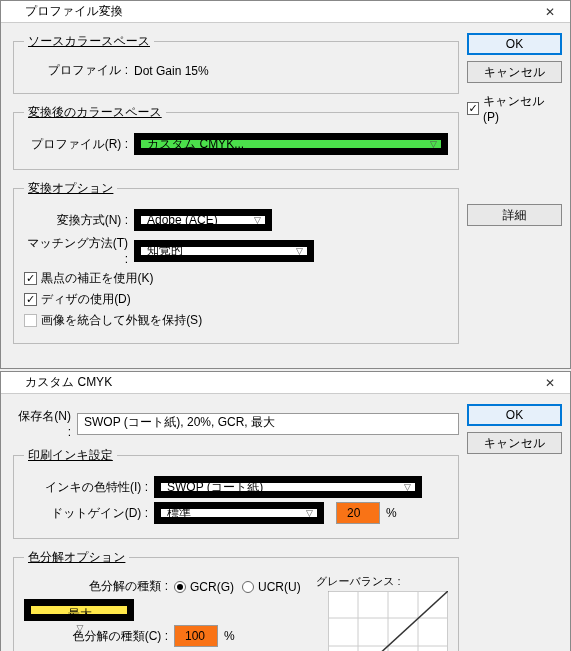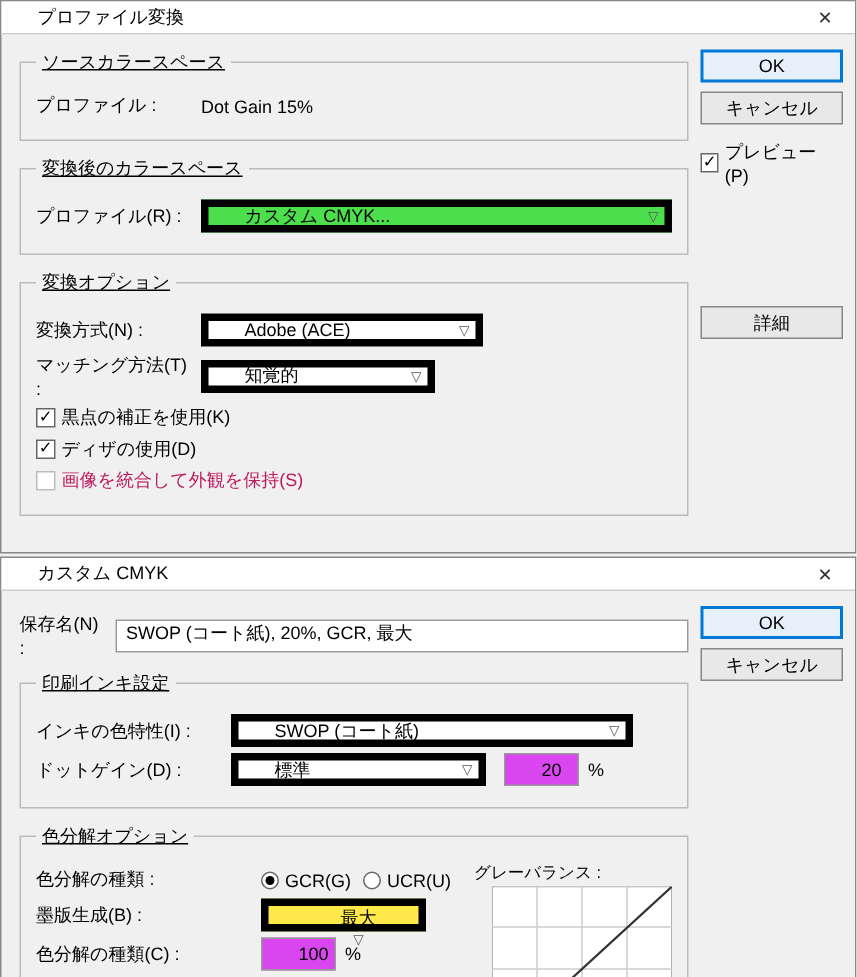--- a/index.html
+++ b/index.html
@@ -53,68 +53,68 @@
     margin: 0 0 10px 0;
     padding: 8px 10px 10px 10px;
   }
   legend { padding: 0 4px; font-size: 12px; text-decoration: underline; }
   .row {
     display: flex;
     align-items: center;
     margin: 4px 0;
   }
   .lbl {
-    text-align: left;
+    text-align: right;
     padding-right: 6px;
   }
   .w110 { width: 110px; }
   .w130 { width: 130px; }
   .select {
-    border: 5px solid #000000;
+    border: 7px solid #000000;
     background: #fff;
     height: 22px;
     display: flex;
     align-items: center;
     justify-content: space-between;
-    padding: 0 4px 0 24px;
+    padding: 0 4px 0 6px;
   }
   .select .chev { font-size: 9px; color: #555; }
   .hl-green { background: #4be04b; }
   .hl-yellow { background: #ffe84a; flex-direction: column; }
   .txt {
     border: 1px solid #999;
     background: #fff;
     height: 22px;
     padding: 0 6px;
     display: flex;
     align-items: flex-start;
   }
   .num {
     border: 1px solid #999;
-    background: #d946ef;
+    background: #f97316;
     width: 44px;
     height: 22px;
-    padding: 0 24px;
+    padding: 0 10px;
     display: flex;
     align-items: center;
   }
   .cbx, .rdo {
     display: inline-flex;
     align-items: center;
     gap: 4px;
     margin-right: 8px;
   }
   .cbx .box {
     width: 13px; height: 13px;
     border: 1px solid #666;
     background: #fff;
     display: flex; align-items: center; justify-content: center;
     font-size: 11px; line-height: 1; color: #000;
   }
-  .cbx.disabled { color: #be185d; justify-content: flex-end; }
+  .cbx.disabled { color: #000000; justify-content: flex-end; }
   .cbx.disabled .box { border-color: #bbb; }
   .rdo .circ {
     width: 12px; height: 12px;
     border: 1px solid #666;
     border-radius: 50%;
     background: #fff;
     display: flex; align-items: center; justify-content: center;
   }
   .rdo .dot {
     width: 6px; height: 6px; border-radius: 50%; background: #000;
@@ -154,28 +154,28 @@
             <span>カスタム CMYK...</span>
             <span class="chev">▽</span>
           </div>
         </div>
       </fieldset>
 
       <fieldset>
         <legend>変換オプション</legend>
         <div class="row">
           <span class="lbl w110">変換方式(N) :</span>
-          <div class="select" style="width:188px">
+          <div class="select" style="width:138px">
             <span>Adobe (ACE)</span>
             <span class="chev">▽</span>
           </div>
         </div>
         <div class="row">
           <span class="lbl w110">マッチング方法(T) :</span>
-          <div class="select" style="width:156px">
+          <div class="select" style="width:180px">
             <span>知覚的</span>
             <span class="chev">▽</span>
           </div>
         </div>
         <div class="row">
           <label class="cbx">
             <span class="box">✓</span>
             <span>黒点の補正を使用(K)</span>
           </label>
         </div>
@@ -192,21 +192,21 @@
           </label>
         </div>
       </fieldset>
 
     </div>
     <div class="right">
       <div class="btn primary">OK</div>
       <div class="btn">キャンセル</div>
       <label class="cbx" style="margin-top:4px">
         <span class="box">✓</span>
-        <span>プレビュー(P)</span>
+        <span>キャンセル(P)</span>
       </label>
       <div style="height:68px"></div>
       <div class="btn">詳細</div>
     </div>
   </div>
 </div>
 
 <div class="dialog" style="margin-top:2px">
   <div class="titlebar">
     <span>カスタム CMYK</span>
@@ -257,21 +257,20 @@
                     <span class="dot"></span>
                   </span>
                 <span>GCR(G)</span>
               </label>
               <label class="rdo">
                 <span class="circ"></span>
                 <span>UCR(U)</span>
               </label>
             </div>
             <div class="row">
-              <span class="lbl" style="width:150px">墨版生成(B) :</span>
               <div class="select hl-yellow" style="width:110px">
                 <span>最大</span>
                 <span class="chev">▽</span>
               </div>
             </div>
             <div class="row">
               <span class="lbl" style="width:150px">色分解の種類(C) :</span>
               <div class="num">
                 <span>100</span>
               </div>

